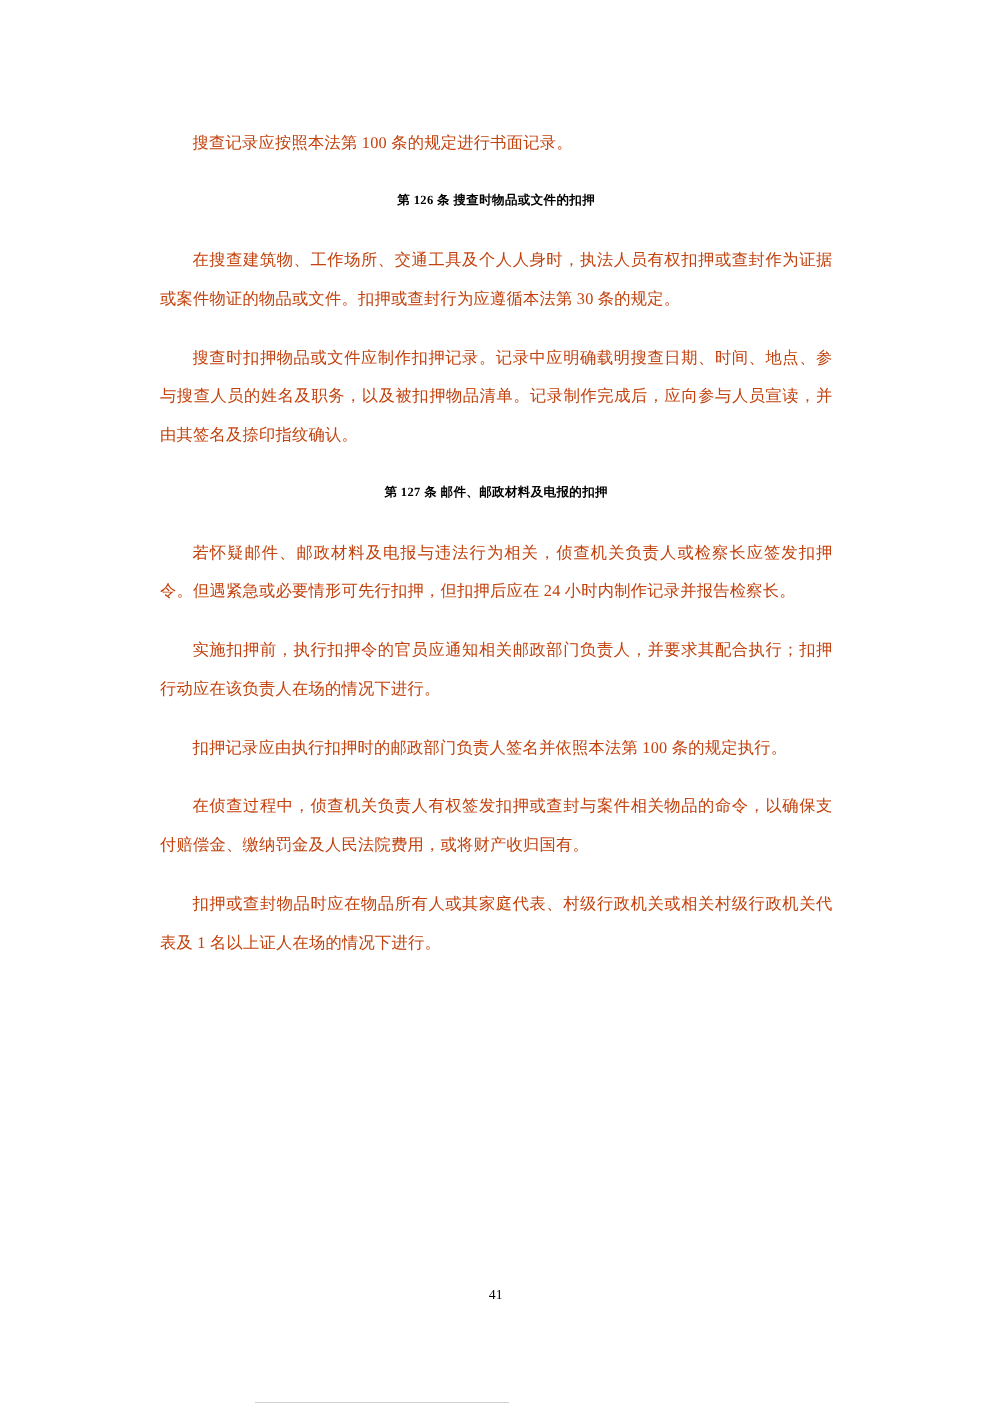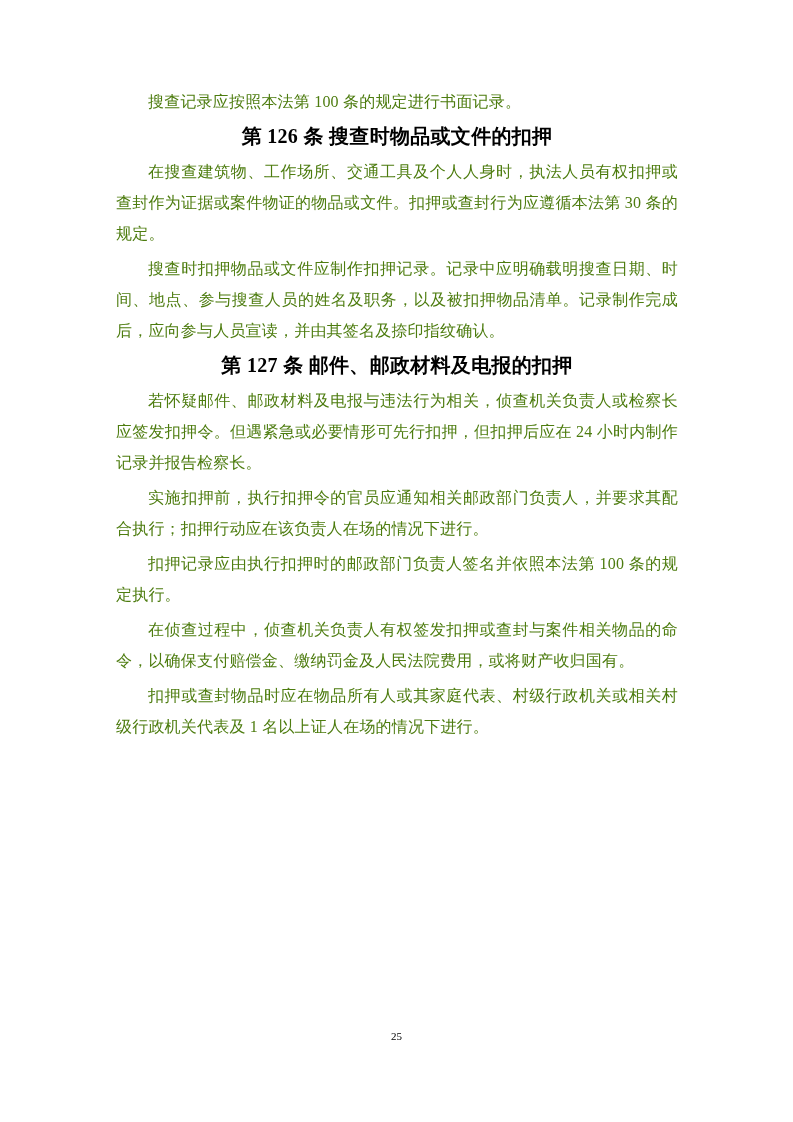--- a/index.html
+++ b/index.html
@@ -19,31 +19,31 @@
     margin: 0 auto;
     overflow: hidden;
   }
   .content {
     position: absolute;
     left: 112px;
     top: 82px;
     width: 570px;
   }
   .para {
-    font-size: 16px;
+    font-size: 13px;
     line-height: 31px;
     text-align: justify;
     text-justify: inter-ideograph;
-    color: #4d7c0f;
-    margin: 4px;
+    color: #c2410c;
+    margin: 16px;
     text-indent: 2em;
     letter-spacing: 0.2px;
   }
   .heading {
-    font-size: 20px;
+    font-size: 10px;
     line-height: 31px;
     font-weight: bold;
     text-align: center;
     color: #000;
     margin: 0;
     letter-spacing: 0.3px;
   }
   .page-number {
     position: absolute;
     left: 0;
@@ -64,14 +64,14 @@
     <p class="heading">第 126 条 搜查时物品或文件的扣押</p>
     <p class="para">在搜查建筑物、工作场所、交通工具及个人人身时，执法人员有权扣押或查封作为证据或案件物证的物品或文件。扣押或查封行为应遵循本法第 30 条的规定。</p>
     <p class="para">搜查时扣押物品或文件应制作扣押记录。记录中应明确载明搜查日期、时间、地点、参与搜查人员的姓名及职务，以及被扣押物品清单。记录制作完成后，应向参与人员宣读，并由其签名及捺印指纹确认。</p>
     <p class="heading">第 127 条 邮件、邮政材料及电报的扣押</p>
     <p class="para">若怀疑邮件、邮政材料及电报与违法行为相关，侦查机关负责人或检察长应签发扣押令。但遇紧急或必要情形可先行扣押，但扣押后应在 24 小时内制作记录并报告检察长。</p>
     <p class="para">实施扣押前，执行扣押令的官员应通知相关邮政部门负责人，并要求其配合执行；扣押行动应在该负责人在场的情况下进行。</p>
     <p class="para">扣押记录应由执行扣押时的邮政部门负责人签名并依照本法第 100 条的规定执行。</p>
     <p class="para">在侦查过程中，侦查机关负责人有权签发扣押或查封与案件相关物品的命令，以确保支付赔偿金、缴纳罚金及人民法院费用，或将财产收归国有。</p>
     <p class="para">扣押或查封物品时应在物品所有人或其家庭代表、村级行政机关或相关村级行政机关代表及 1 名以上证人在场的情况下进行。</p>
   </div>
-  <div class="page-number">25</div>
+  <div class="page-number">41</div>
 </div>
 
 </body></html>

